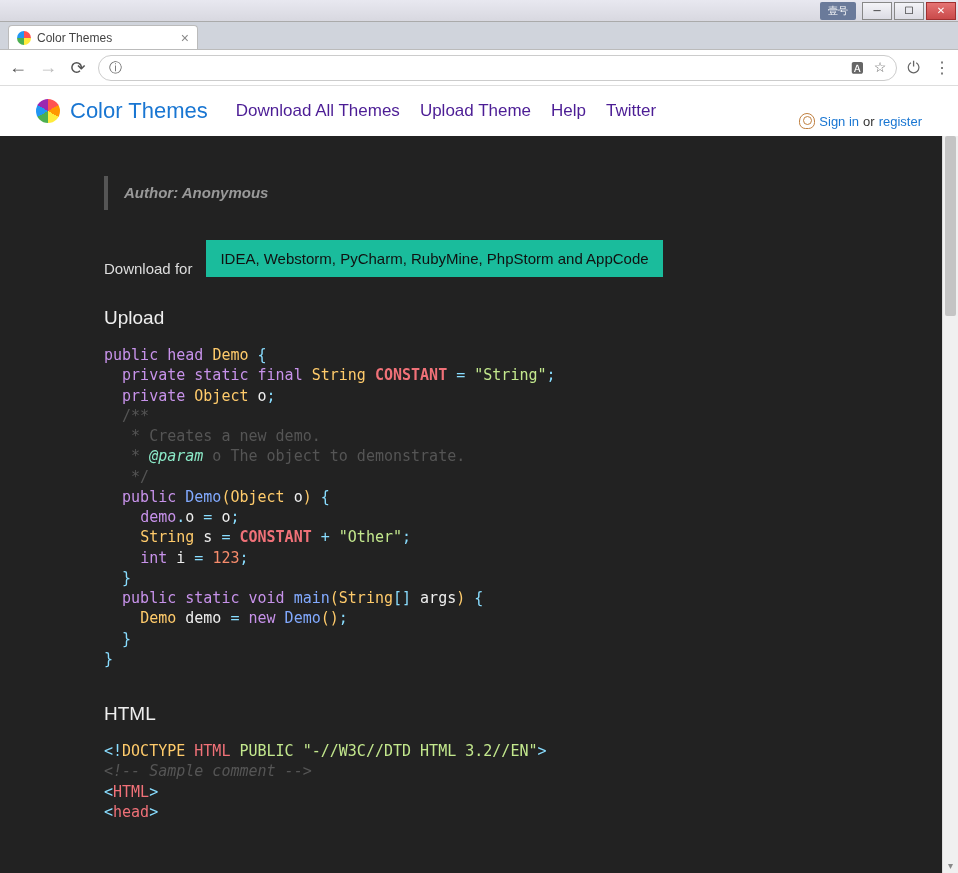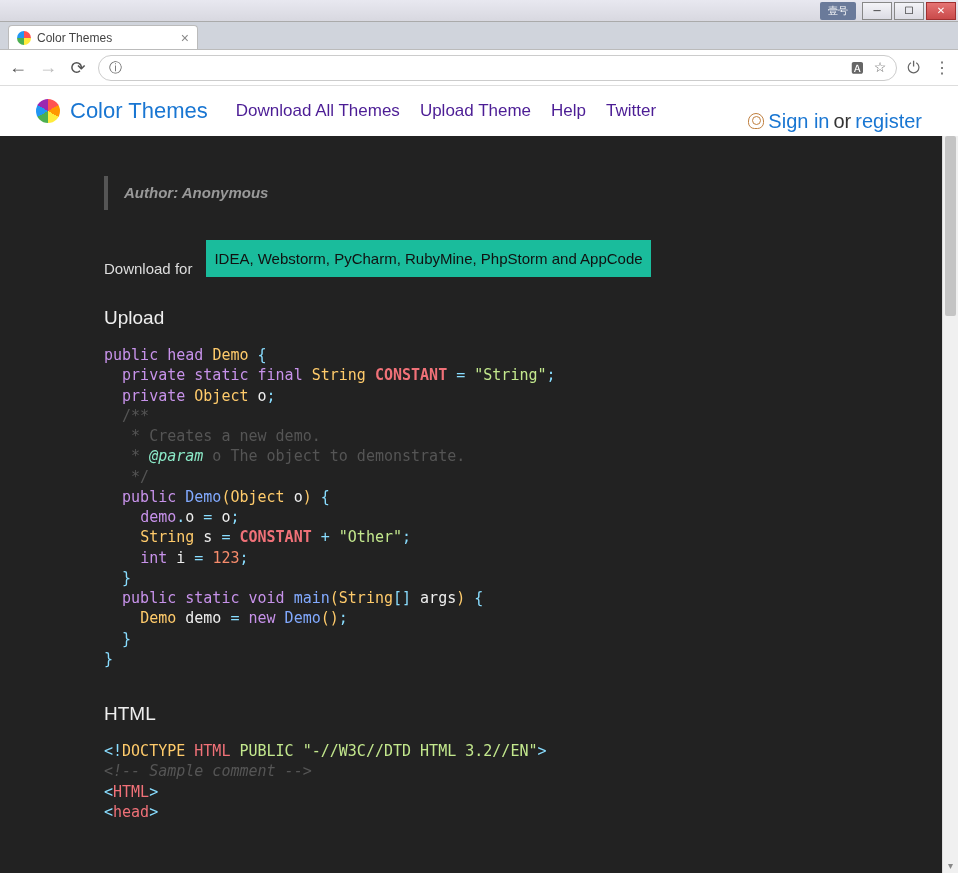--- a/index.html
+++ b/index.html
@@ -27,41 +27,41 @@
 .omnibox-icons { display: flex; gap: 10px; margin-left: auto; color: #666; font-size: 14px; }
 .right-icons { display: flex; gap: 14px; color: #666; font-size: 16px; align-items: center; }
 
 
 .site-header { height: 50px; display: flex; align-items: center; padding: 0 36px; gap: 28px; font-size: 17px; border-bottom: 0; }
 .logo-wrap { display: flex; align-items: center; gap: 10px; }
 .logo { width: 24px; height: 24px; border-radius: 50%; background: conic-gradient(#ff5252 0 60deg,#ff9800 60deg 120deg,#ffeb3b 120deg 180deg,#4caf50 180deg 240deg,#2196f3 240deg 300deg,#9c27b0 300deg 360deg); }
 .site-title { color: #1976d2; font-size: 22px; font-weight: 400; }
 .nav-links { display: flex; gap: 20px; }
 .nav-links a { color: #4c1d95; text-decoration: none; }
-.auth { margin-left: auto; font-size: 20px; color: #333; display: flex; align-items: center; gap: 4px; margin-top: 20px; }
+.auth { margin-left: auto; font-size: 13px; color: #333; display: flex; align-items: flex-end; gap: 4px; margin-top: 20px; }
 .auth a { color: #1976d2; text-decoration: none; }
 .user-icon { width: 16px; height: 16px; border: 1.5px solid #c08040; border-radius: 50% 50% 40% 40%; position: relative; }
 .user-icon::before { content:''; position:absolute; top:2px; left:3px; width:7px; height:7px; border-radius:50%; border:1.5px solid #c08040; }
 
 
 .viewport { position: absolute; top: 136px; left: 0; right: 0; bottom: 0; display: flex; }
 .content-scroll { flex: 1; overflow: hidden; background: #222; }
 .scrollbar { width: 16px; background: #f0f0f0; position: relative; border-left: 1px solid #ddd; }
 .scroll-thumb { position: absolute; top: 0; left: 2px; right: 2px; height: 180px; background: #c4c4c4; border-radius: 2px; }
 .scroll-arrow { position: absolute; left: 0; right: 0; height: 16px; display:flex; align-items:center; justify-content:center; color:#888; font-size:10px;}
 .scroll-arrow.down { bottom: 0; }
 
 
 .dark-page { background: #222; color: #ddd; padding: 40px 0 20px 104px; min-height: 100%; }
 h1 { font-size: 34px; font-weight: 400; color: #eee; margin-bottom: 24px; }
 .author-block { border-left: 4px solid #555; padding: 8px 16px; margin-bottom: 30px; }
 .author-block span { font-style: italic; color: #999; font-size: 15px; font-weight: bold; }
 .download-row { display: flex; align-items: flex-end; gap: 14px; margin-bottom: 30px; }
 .download-label { color: #ddd; font-size: 15px; }
-.dl-btn { background: #1abc9c; color: #111; padding: 10px 8px; font-size: 15px; border: none; }
+.dl-btn { background: #1abc9c; color: #111; padding: 10px 14px; font-size: 15px; border: none; }
 .section-h { font-size: 19px; color: #eee; margin-bottom: 16px; margin-top: 8px; }
 pre { font-family: "Consolas", monospace; font-size: 15px; line-height: 1.35; margin-bottom: 34px; white-space: pre; }
 
 
 .kw { color: #c792ea; }       
 .cls { color: #ffcb6b; }      
 .const { color: #f07178; font-weight: bold; } 
 .str { color: #c3e88d; }      
 .num { color: #f78c6c; }      
 .com { color: #555; }         

